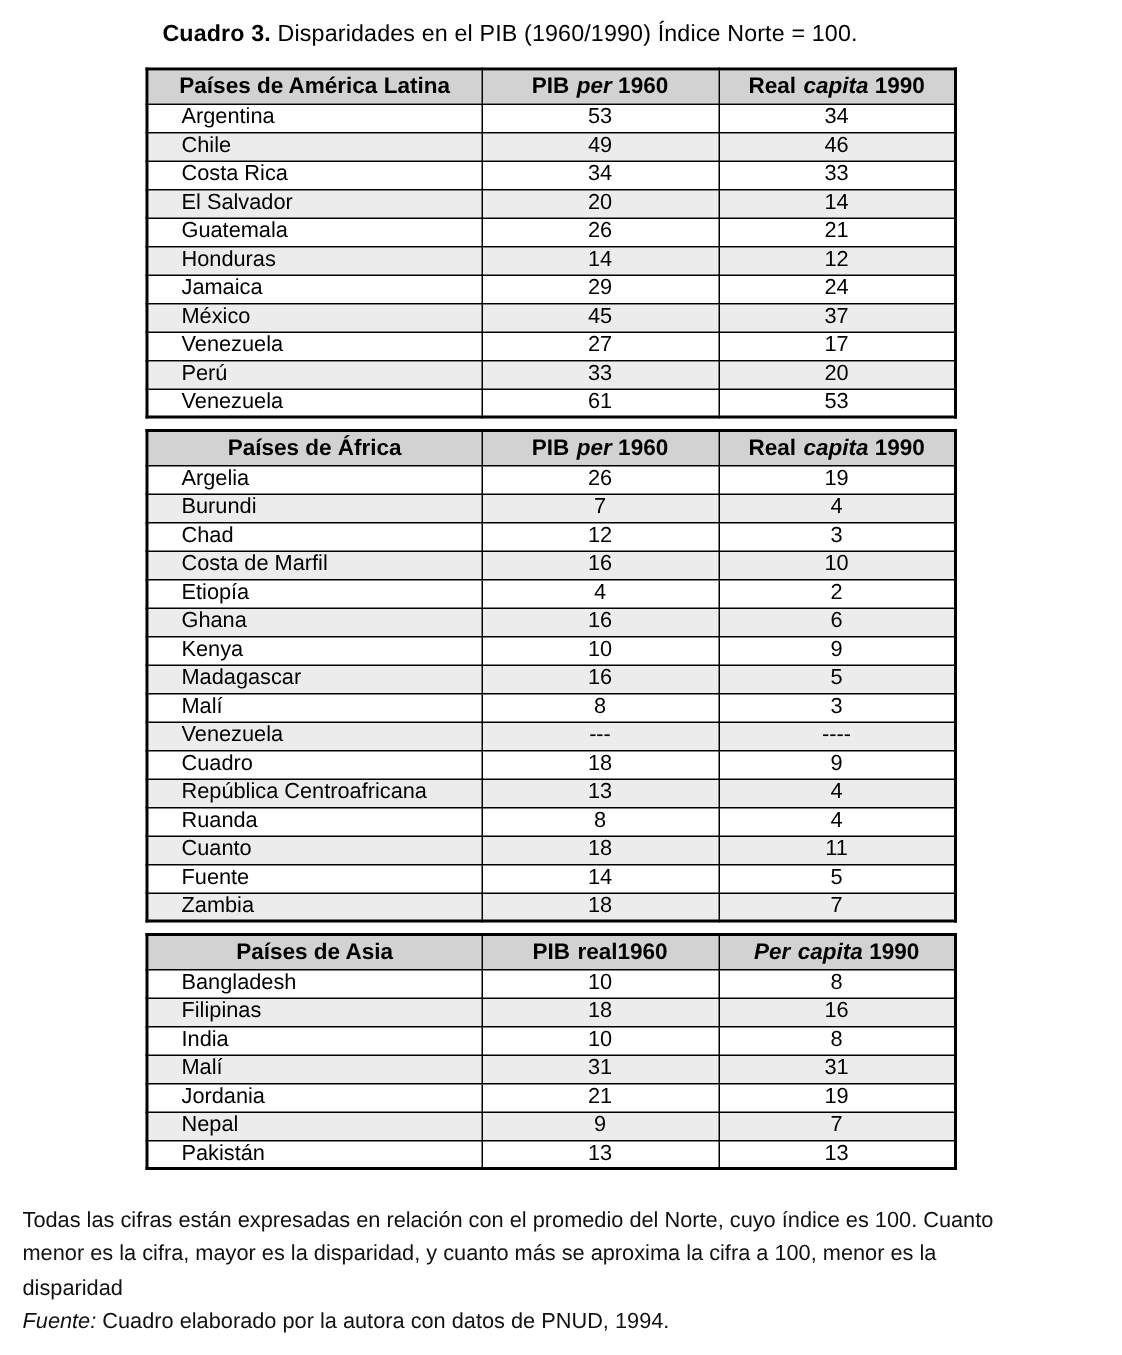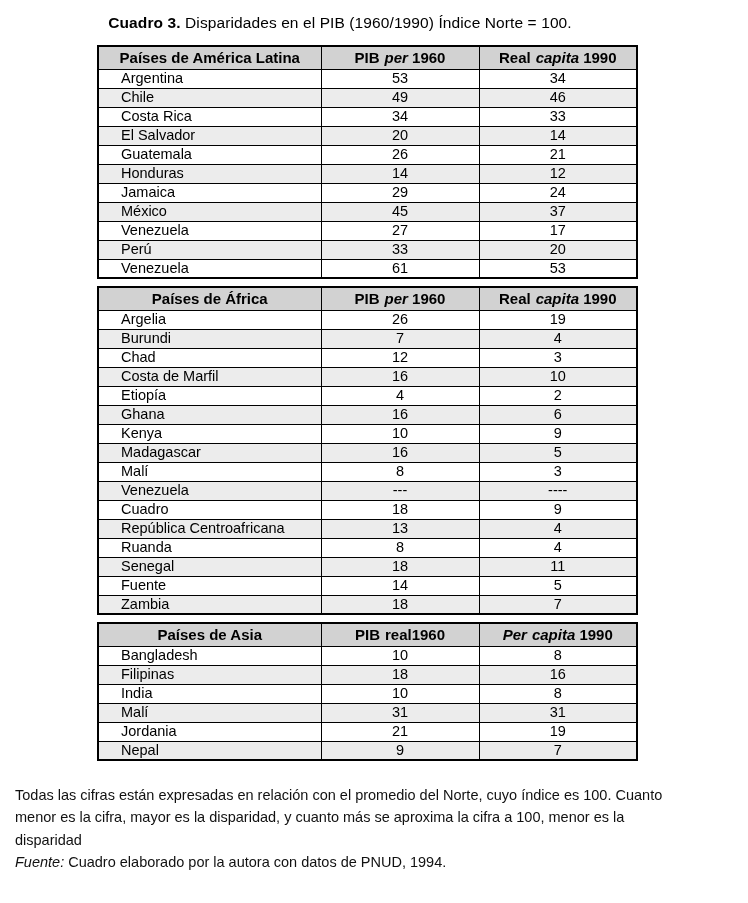--- a/index.html
+++ b/index.html
@@ -237,21 +237,21 @@
           <td class="country">República Centroafricana</td>
           <td>13</td>
           <td>4</td>
         </tr>
           <tr>
           <td class="country">Ruanda</td>
           <td>8</td>
           <td>4</td>
         </tr>
           <tr>
-          <td class="country">Senegal</td>
+          <td class="country">Cuanto</td>
           <td>18</td>
           <td>11</td>
         </tr>
           <tr>
           <td class="country">Fuente</td>
           <td>14</td>
           <td>5</td>
         </tr>
           <tr>
           <td class="country">Zambia</td>
@@ -303,20 +303,25 @@
         </tr>
           <tr>
           <td class="country">Jordania</td>
           <td>21</td>
           <td>19</td>
         </tr>
           <tr>
           <td class="country">Nepal</td>
           <td>9</td>
           <td>7</td>
+        </tr>
+          <tr>
+          <td class="country">Pakistán</td>
+          <td>13</td>
+          <td>13</td>
         </tr>
         </tbody>
     </table>
 
   </div>
 
   <div class="footer">
     <div>Todas las cifras están expresadas en relación con el promedio del Norte, cuyo índice es 100. Cuanto menor es la cifra, mayor es la disparidad, y cuanto más se aproxima la cifra a 100, menor es la disparidad</div>
     <div>
       <span class="src-label">Fuente:</span>

